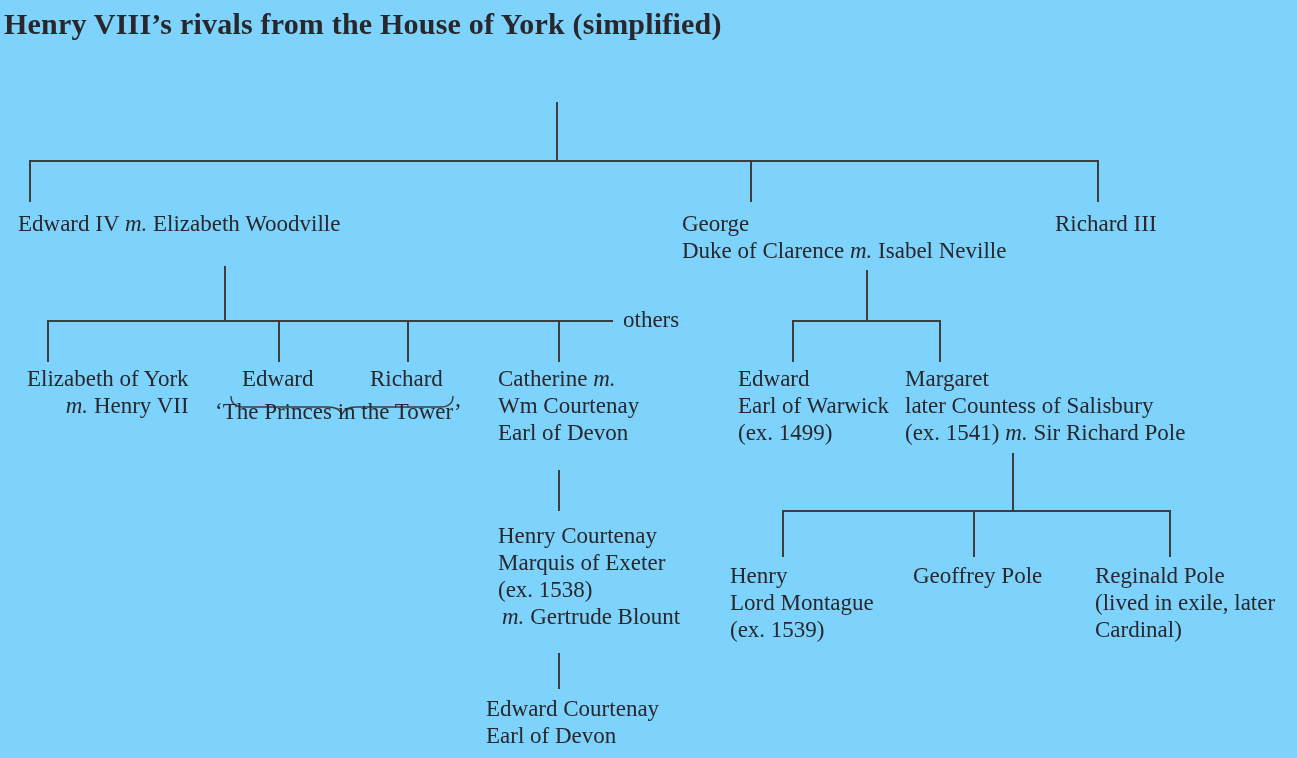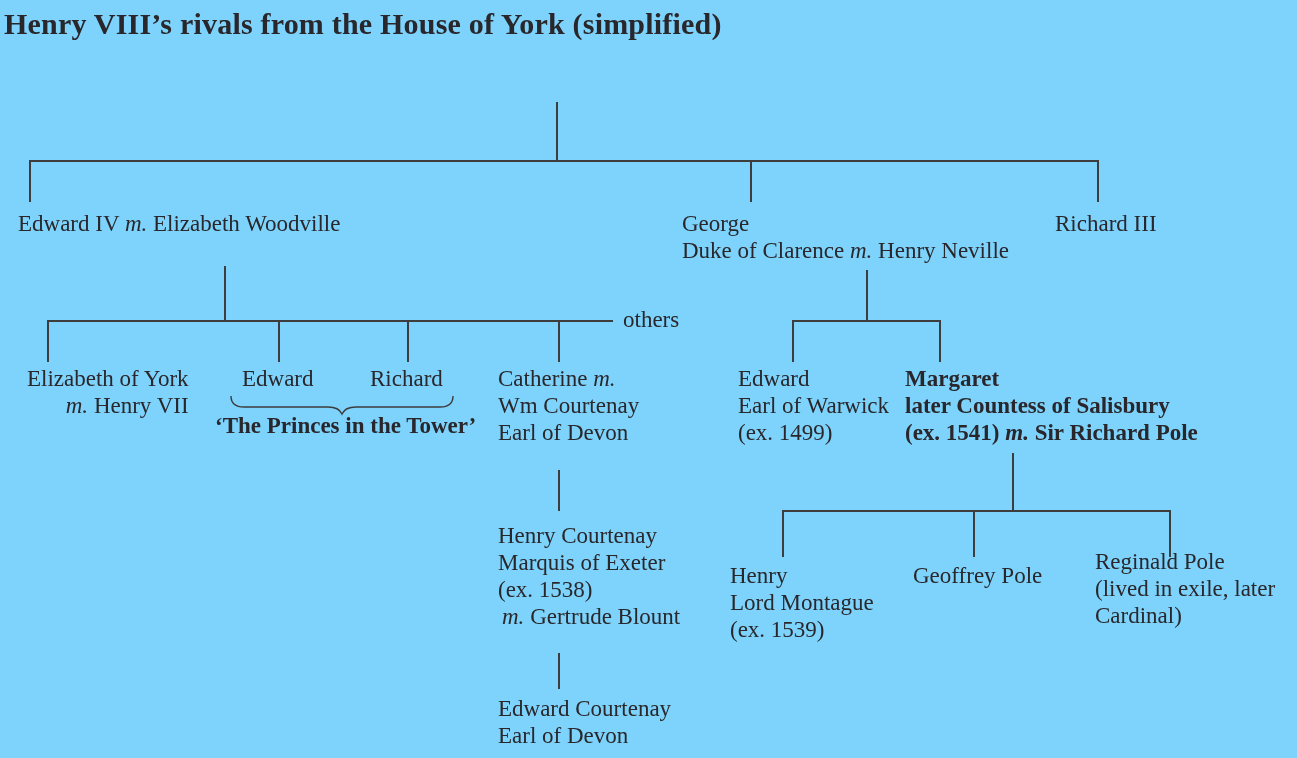--- a/index.html
+++ b/index.html
@@ -44,21 +44,21 @@
   <div class="vl" style="left:29px;  top:160px; height:42px;"></div>
   <div class="vl" style="left:750px; top:160px; height:42px;"></div>
   <div class="vl" style="left:1097px;top:160px; height:42px;"></div>
 
   <div class="node" style="left:18px; top:210px;">
     <div><span>Edward IV </span><i class="m">m.</i><span> Elizabeth Woodville</span></div>
   </div>
 
   <div class="node" style="left:682px; top:210px;">
     <div>George</div>
-    <div><span>Duke of Clarence </span><i class="m">m.</i><span> Henry Neville</span></div>
+    <div><span>Duke of Clarence </span><i class="m">m.</i><span> Isabel Neville</span></div>
   </div>
 
   <div class="node" style="left:1055px; top:210px;">
     <div>Richard III</div>
   </div>
 
   <div class="vl" style="left:224px; top:266px; height:55px;"></div>
   <div class="hl" style="left:47px;  top:320px; width:566px;"></div>
   <div class="vl" style="left:47px;  top:320px; height:42px;"></div>
   <div class="vl" style="left:278px; top:320px; height:42px;"></div>
@@ -84,73 +84,73 @@
   </div>
 
   <div class="node" style="left:370px; top:365px;">
     <div>Richard</div>
   </div>
 
   <svg class="brace" width="230" height="24" viewBox="0 0 230 24">
     <path d="M 3 2 Q 3 13 16 13 L 100 13 Q 111 13 114 20 Q 117 13 128 13 L 212 13 Q 225 13 225 2" fill="none" stroke="#3d3d3d" stroke-width="1.4"></path>
   </svg>
 
-  <div class="node" style="left:215px; top:412px;font-weight:bold;">
+  <div class="node" style="left:215px; top:398px;">
     <div>‘The Princes in the Tower’</div>
   </div>
 
   <div class="node" style="left:498px; top:365px;">
     <div><span>Catherine </span><i class="m">m.</i></div>
     <div>Wm Courtenay</div>
     <div>Earl of Devon</div>
   </div>
 
   <div class="node" style="left:738px; top:365px;">
     <div>Edward</div>
     <div>Earl of Warwick</div>
     <div>(ex. 1499)</div>
   </div>
 
-  <div class="node" style="left:905px; top:365px;font-weight:bold;">
+  <div class="node" style="left:905px; top:365px;">
     <div>Margaret</div>
     <div>later Countess of Salisbury</div>
     <div><span>(ex. 1541) </span><i class="m">m.</i><span> Sir Richard Pole</span></div>
   </div>
 
   <div class="vl" style="left:558px; top:470px; height:41px;"></div>
 
   <div class="node" style="left:498px; top:522px;">
     <div>Henry Courtenay</div>
     <div>Marquis of Exeter</div>
     <div>(ex. 1538)</div>
     <div style="padding-left:4px;"><i class="m">m.</i><span> Gertrude Blount</span></div>
   </div>
 
   <div class="vl" style="left:558px; top:653px; height:36px;"></div>
 
-  <div class="node" style="left:498px; top:695px;">
+  <div class="node" style="left:486px; top:695px;">
     <div>Edward Courtenay</div>
     <div>Earl of Devon</div>
   </div>
 
   <div class="vl" style="left:1012px; top:453px; height:58px;"></div>
   <div class="hl" style="left:782px;  top:510px; width:388px;"></div>
   <div class="vl" style="left:782px;  top:510px; height:47px;"></div>
   <div class="vl" style="left:973px;  top:510px; height:47px;"></div>
   <div class="vl" style="left:1169px; top:510px; height:47px;"></div>
 
   <div class="node" style="left:714px; top:562px;margin-left:16px;">
     <div>Henry</div>
     <div>Lord Montague</div>
     <div>(ex. 1539)</div>
   </div>
 
   <div class="node" style="left:913px; top:562px;">
     <div>Geoffrey Pole</div>
   </div>
 
-  <div class="node" style="left:1095px; top:548px;">
+  <div class="node" style="left:1095px; top:562px;">
     <div>Reginald Pole</div>
     <div>(lived in exile, later</div>
     <div>Cardinal)</div>
   </div>
 
 </div>
 
 </body></html>

